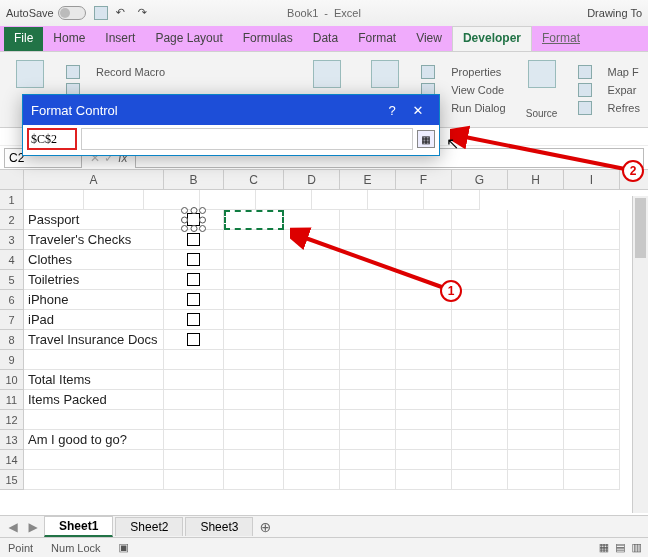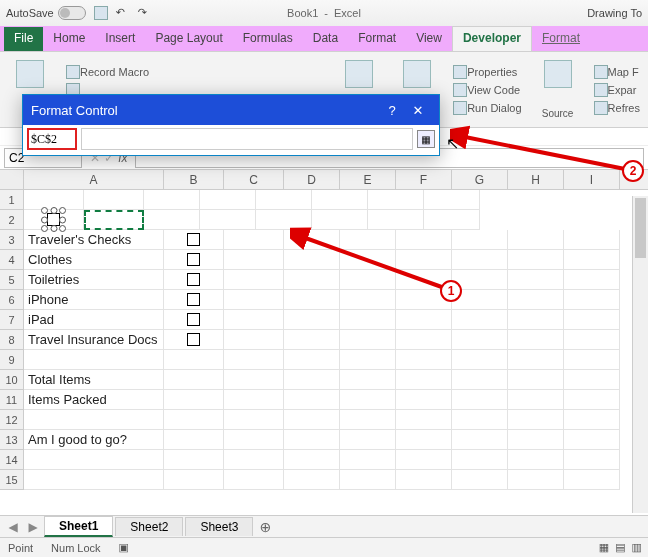--- a/index.html
+++ b/index.html
@@ -20,21 +20,21 @@
 .tab.file { background: #217346; color: #fff; }
 .tab.active { background: #f3f3f3; color: #217346; border: 1px solid #d0d0d0; border-bottom: none; font-weight: 600; }
 .tab.context { color: #666; text-decoration: underline; }
 
 
 .ribbon { height: 76px; background: #f3f3f3; border-bottom: 1px solid #d0d0d0; display: flex; padding: 4px 6px; gap: 10px; overflow: hidden; }
 .rgroup { display: flex; flex-direction: column; gap: 2px; justify-content: center; }
 .rgroup.big { align-items: center; width: 48px; justify-content: space-between; padding: 4px 0;}
 .rgroup.big .big-icon { width: 28px; height: 28px; background: #dde8f0; border: 1px solid #9bb; }
 .rgroup.big span { font-size: 10px; color: #555; text-align: center; line-height: 1.1;}
-.rbtn { display: flex; align-items: center; gap: 0; font-size: 11px; color: #555; padding: 1px 2px; }
+.rbtn { display: flex; align-items: center; gap: 16px; font-size: 11px; color: #555; padding: 1px 2px; }
 .ico { width: 14px; height: 14px; background: #d8e4ee; border: 1px solid #8aa; display: inline-block; flex-shrink:0;}
 
 
 .dialog { position: absolute; top: 94px; left: 22px; width: 418px; height: 62px; background: #fff; box-shadow: 0 4px 18px rgba(0,0,0,.3); z-index: 40; border:1px solid #0a84c6;}
 .dialog-title { height: 30px; background: #1d4ed8; color: #fff; display: flex; align-items: center; padding: 0 8px; font-size: 13px; }
 .dialog-title .spacer { flex: 1; }
 .dlg-btn { width: 26px; height: 26px; display: flex; align-items: center; justify-content: center; font-size: 13px; color: #fff; cursor:pointer;}
 .dialog-body { padding: 3px 4px; display: flex; align-items: center; gap: 4px; }
 .cell-ref-box { border: 2px solid #e02020; padding: 0 2px; height: 22px; width:50px; display:flex; align-items:center;}
 .cell-ref-input { border: none; outline: none; font-size: 12px; width: 100%; font-family: "Segoe UI"; }
@@ -231,20 +231,21 @@
         <div class="cell cC"></div>
         <div class="cell cD"></div>
         <div class="cell cE"></div>
         <div class="cell cF"></div>
         <div class="cell cG"></div>
         <div class="cell cH"></div>
         <div class="cell cI"></div>
       </div>
       <div class="row">
         <div class="rowhead">2</div>
+        <div class="cell cA">Passport</div>
         <div class="cell cB" style="justify-content: center;">
           <div style="position: relative;">
             <div class="chk"></div>
             <div class="handle h-tl"></div>
             <div class="handle h-tr"></div>
             <div class="handle h-bl"></div>
             <div class="handle h-br"></div>
             <div class="handle h-t"></div>
             <div class="handle h-b"></div>
             <div class="handle h-l"></div>

